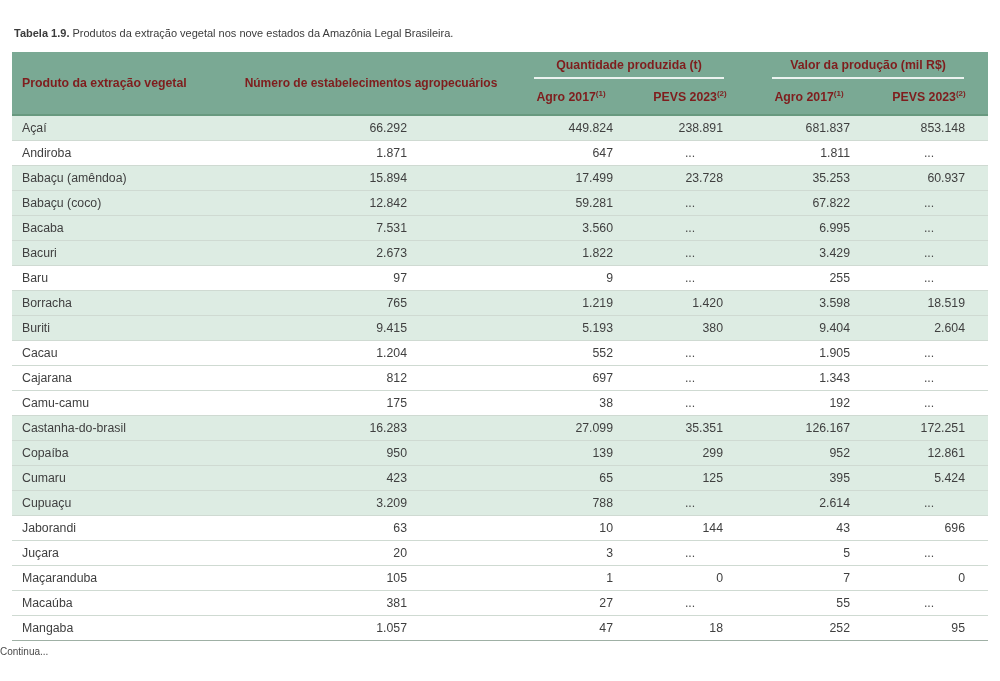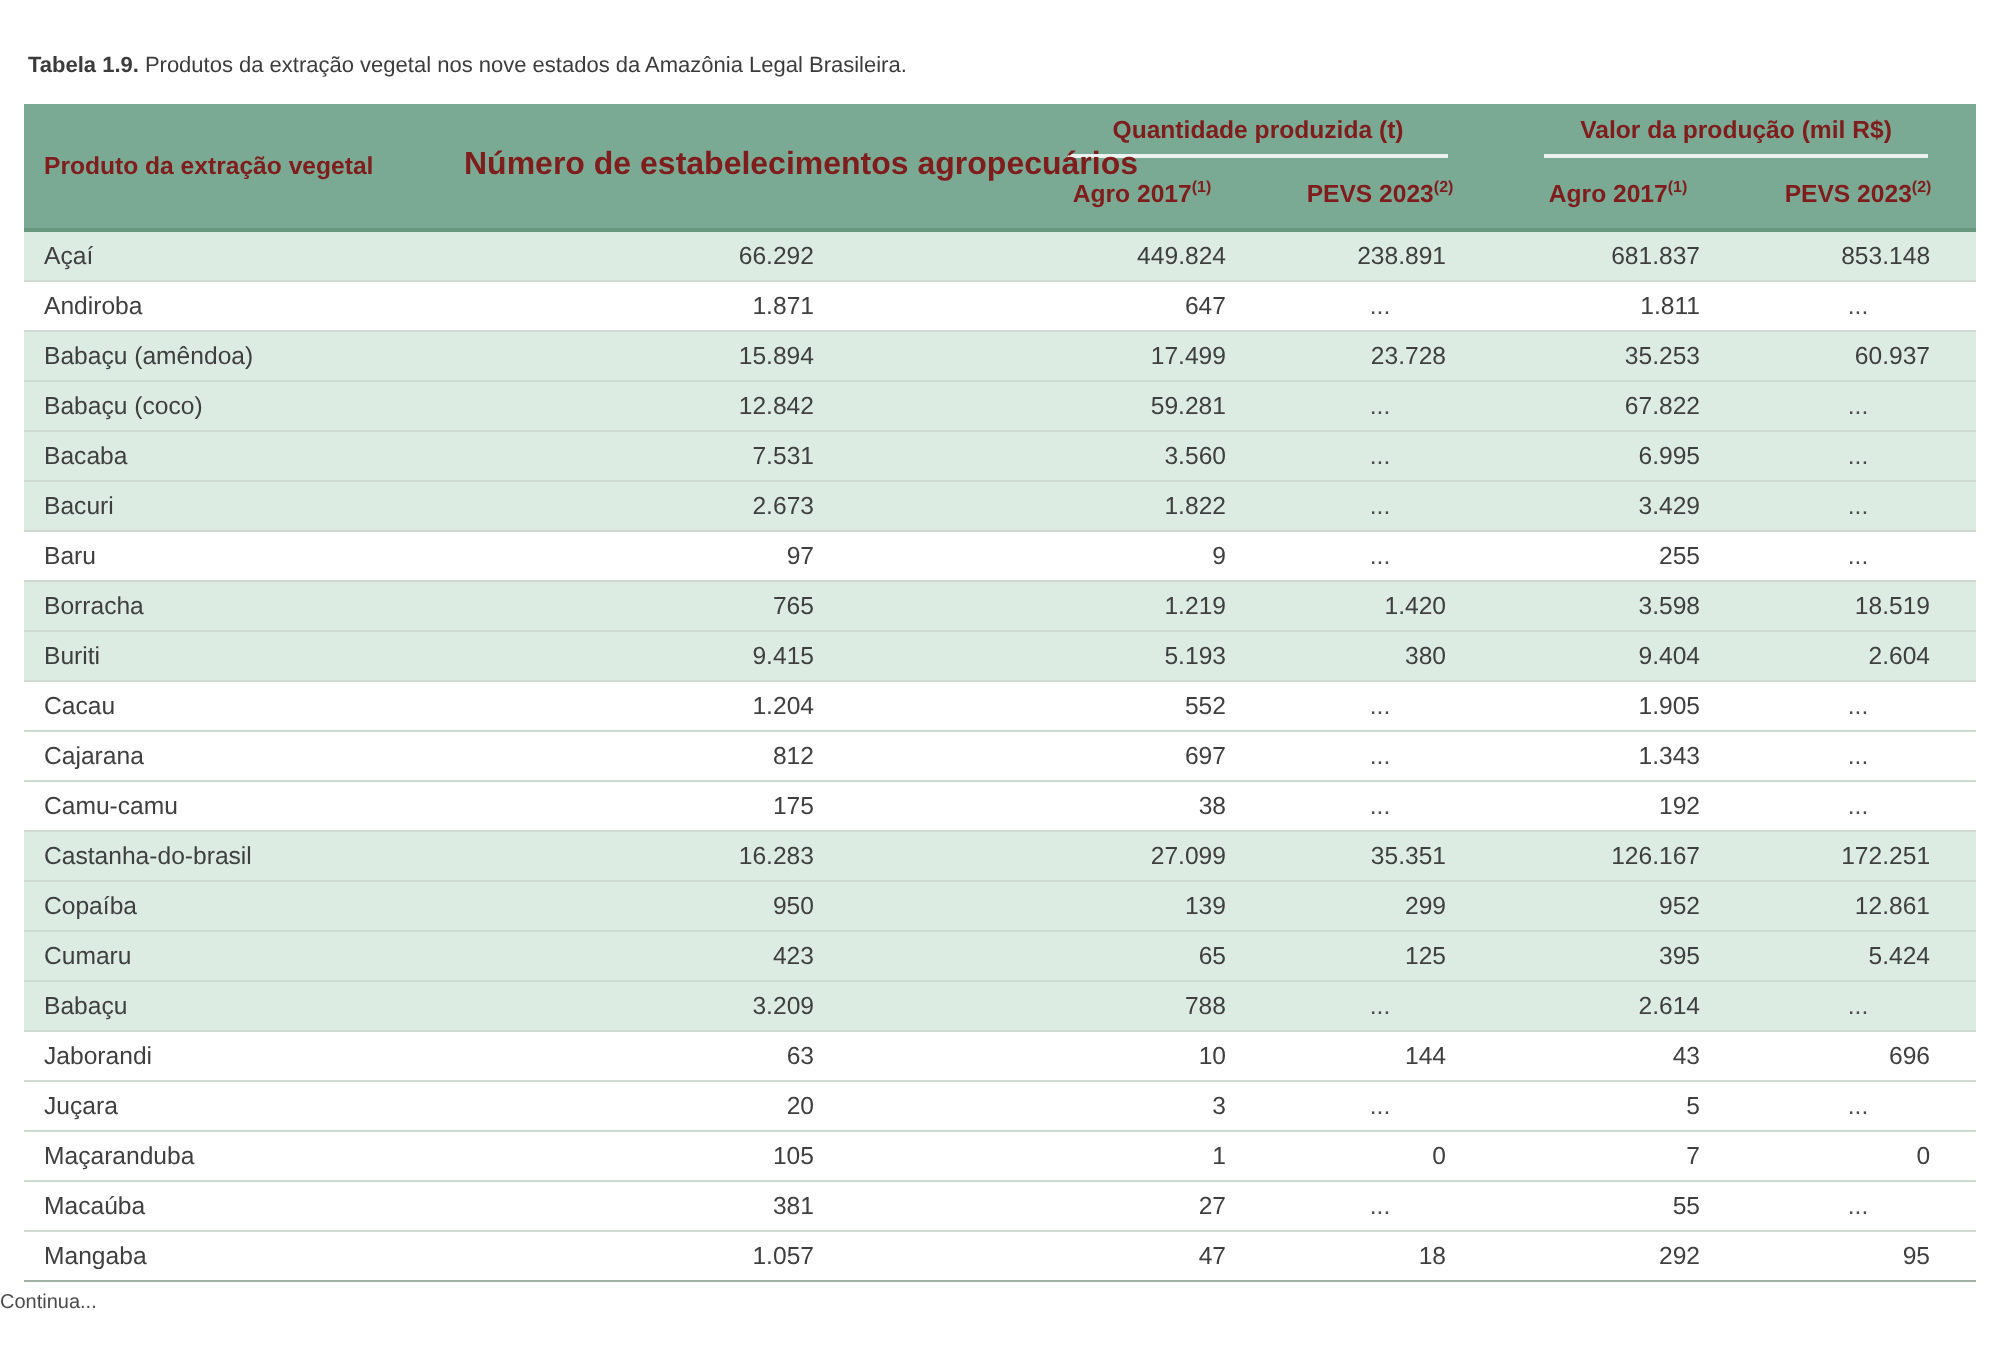--- a/index.html
+++ b/index.html
@@ -36,21 +36,21 @@
     color: #7f1d1d;
     font-weight: bold;
     font-size: 12.3px;
     padding: 0;
     vertical-align: middle;
   }
   tr.h1 th { height: 27px; }
   tr.h2 th { height: 36px; border-bottom: 2px solid var(--header-border-green); }
   .th-product, .th-num { border-bottom: 2px solid var(--header-border-green); }
   .th-product { text-align: left; padding-left: 10px; }
-  .th-num { text-align: center; font-size: 16px; white-space: nowrap; }
+  .th-num { text-align: center; font-size: 12px; white-space: nowrap; }
   .th-group { border-bottom: none; vertical-align: bottom; }
   .group-inner {
     text-align: center;
     height: 25px;
     line-height: 22px;
     margin: 0 24px;
     border-bottom: 2px solid rgba(255,255,255,0.85);
   }
   sup { font-size: 8px; line-height: 0; }
 
@@ -227,21 +227,21 @@
       </tr>
       <tr class="hl">
         <td class="c-product">Cumaru</td>
         <td class="c-num num">423</td>
         <td class="c-q1 num">65</td>
         <td class="c-q2 num">125</td>
         <td class="c-v1 num">395</td>
         <td class="c-v2 num">5.424</td>
       </tr>
       <tr class="hl">
-        <td class="c-product">Babaçu</td>
+        <td class="c-product">Cupuaçu</td>
         <td class="c-num num">3.209</td>
         <td class="c-q1 num">788</td>
         <td class="c-q2 num dots">...</td>
         <td class="c-v1 num">2.614</td>
         <td class="c-v2 num dots">...</td>
       </tr>
       <tr>
         <td class="c-product">Jaborandi</td>
         <td class="c-num num">63</td>
         <td class="c-q1 num">10</td>
@@ -271,19 +271,19 @@
         <td class="c-q1 num">27</td>
         <td class="c-q2 num dots">...</td>
         <td class="c-v1 num">55</td>
         <td class="c-v2 num dots">...</td>
       </tr>
       <tr>
         <td class="c-product">Mangaba</td>
         <td class="c-num num">1.057</td>
         <td class="c-q1 num">47</td>
         <td class="c-q2 num">18</td>
-        <td class="c-v1 num">292</td>
+        <td class="c-v1 num">252</td>
         <td class="c-v2 num">95</td>
       </tr>
     </tbody>
 </table>
 
 <div class="continua">Continua...</div>
 
 </body></html>

